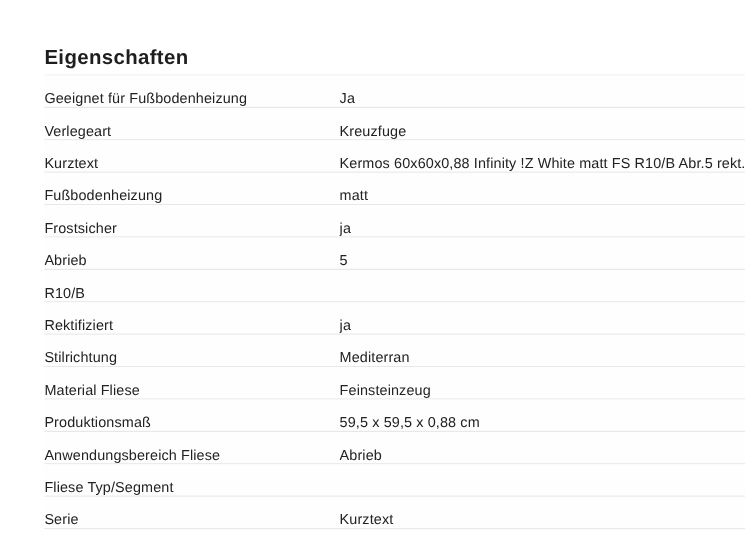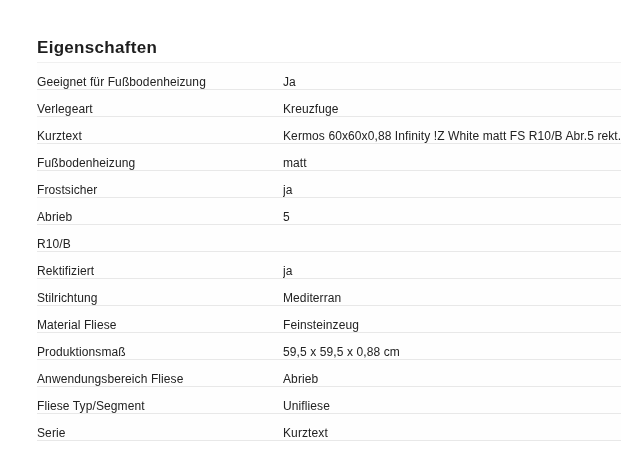--- a/index.html
+++ b/index.html
@@ -117,20 +117,19 @@
     <div class="prop-value">59,5 x 59,5 x 0,88 cm</div>
   </div>
 
   <div class="prop-row">
     <div class="prop-label">Anwendungsbereich Fliese</div>
     <div class="prop-value">Abrieb</div>
   </div>
 
   <div class="prop-row">
     <div class="prop-label">Fliese Typ/Segment</div>
-    <div class="prop-value">Unifliese</div>
   </div>
 
   <div class="prop-row">
     <div class="prop-label">Serie</div>
     <div class="prop-value">Kurztext</div>
   </div>
 </div>
 
 </body></html>

